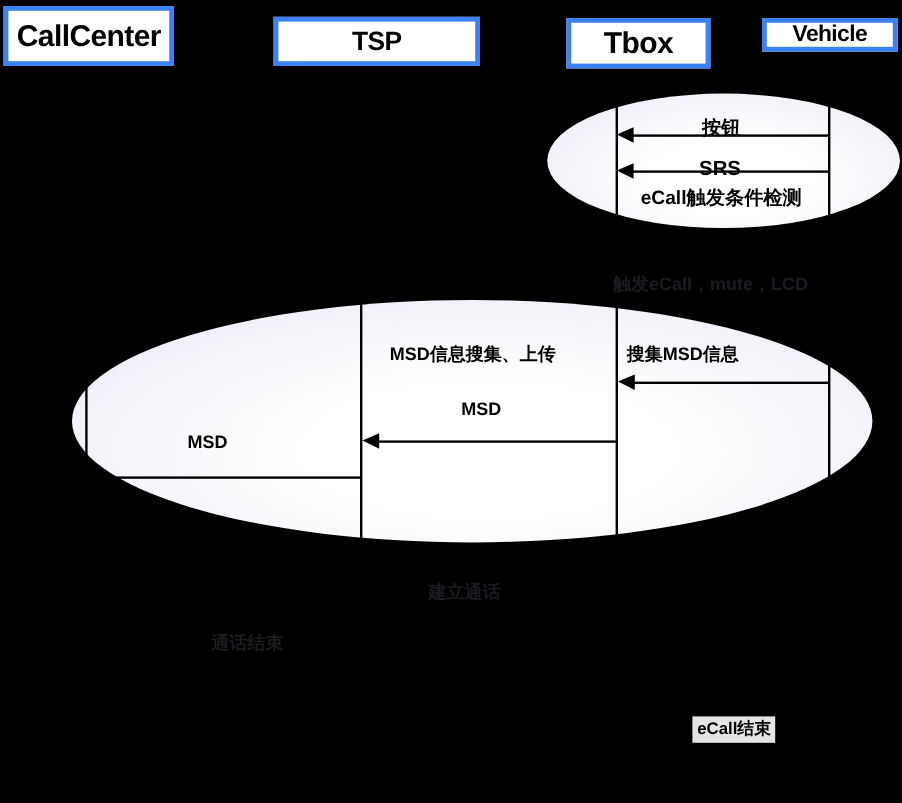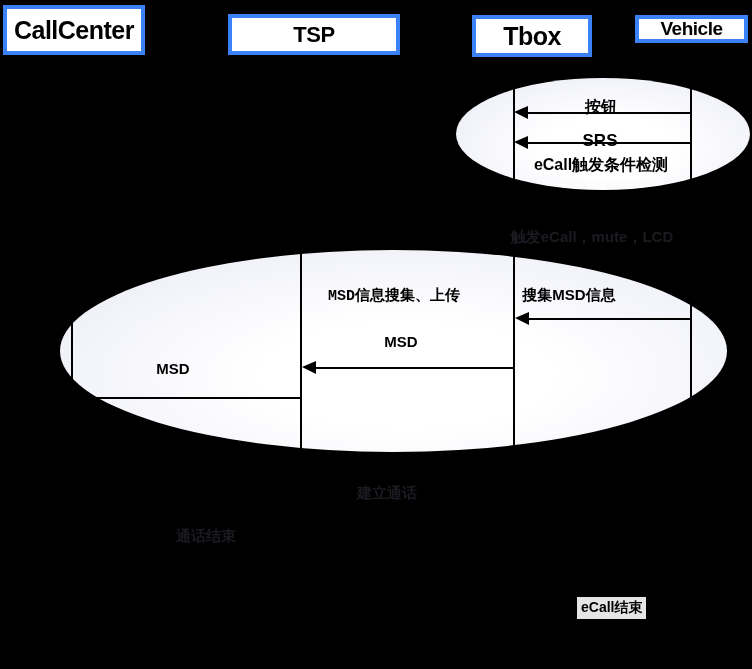--- a/index.html
+++ b/index.html
@@ -106,21 +106,21 @@
   <div class="lbl" style="left:600px;top:131px;font-size:17px;">SRS</div>
   <div class="msg" style="left:514px;top:136px;width:177px;">
     <span class="head"></span>
     <span class="shaft"></span>
   </div>
 
   <div class="lbl dim" style="left:592px;top:228px;font-size:15px;">触发eCall，mute，LCD</div>
 
   <div class="lbl" style="left:601px;top:155px;font-size:16px;">eCall触发条件检测</div>
 
-  <div class="lbl" style="left:394px;top:286px;font-size:15px;font-family:Liberation Mono, monospace;">MSD信息搜集、上传</div>
+  <div class="lbl" style="left:394px;top:286px;font-size:15px;">MSD信息搜集、上传</div>
   <div class="lbl" style="left:569px;top:286px;font-size:15px;">搜集MSD信息</div>
   <div class="msg" style="left:515px;top:312px;width:176px;">
     <span class="head"></span>
     <span class="shaft"></span>
   </div>
 
   <div class="lbl" style="left:401px;top:333px;font-size:15px;">MSD</div>
   <div class="msg" style="left:302px;top:361px;width:212px;">
     <span class="head"></span>
     <span class="shaft"></span>

